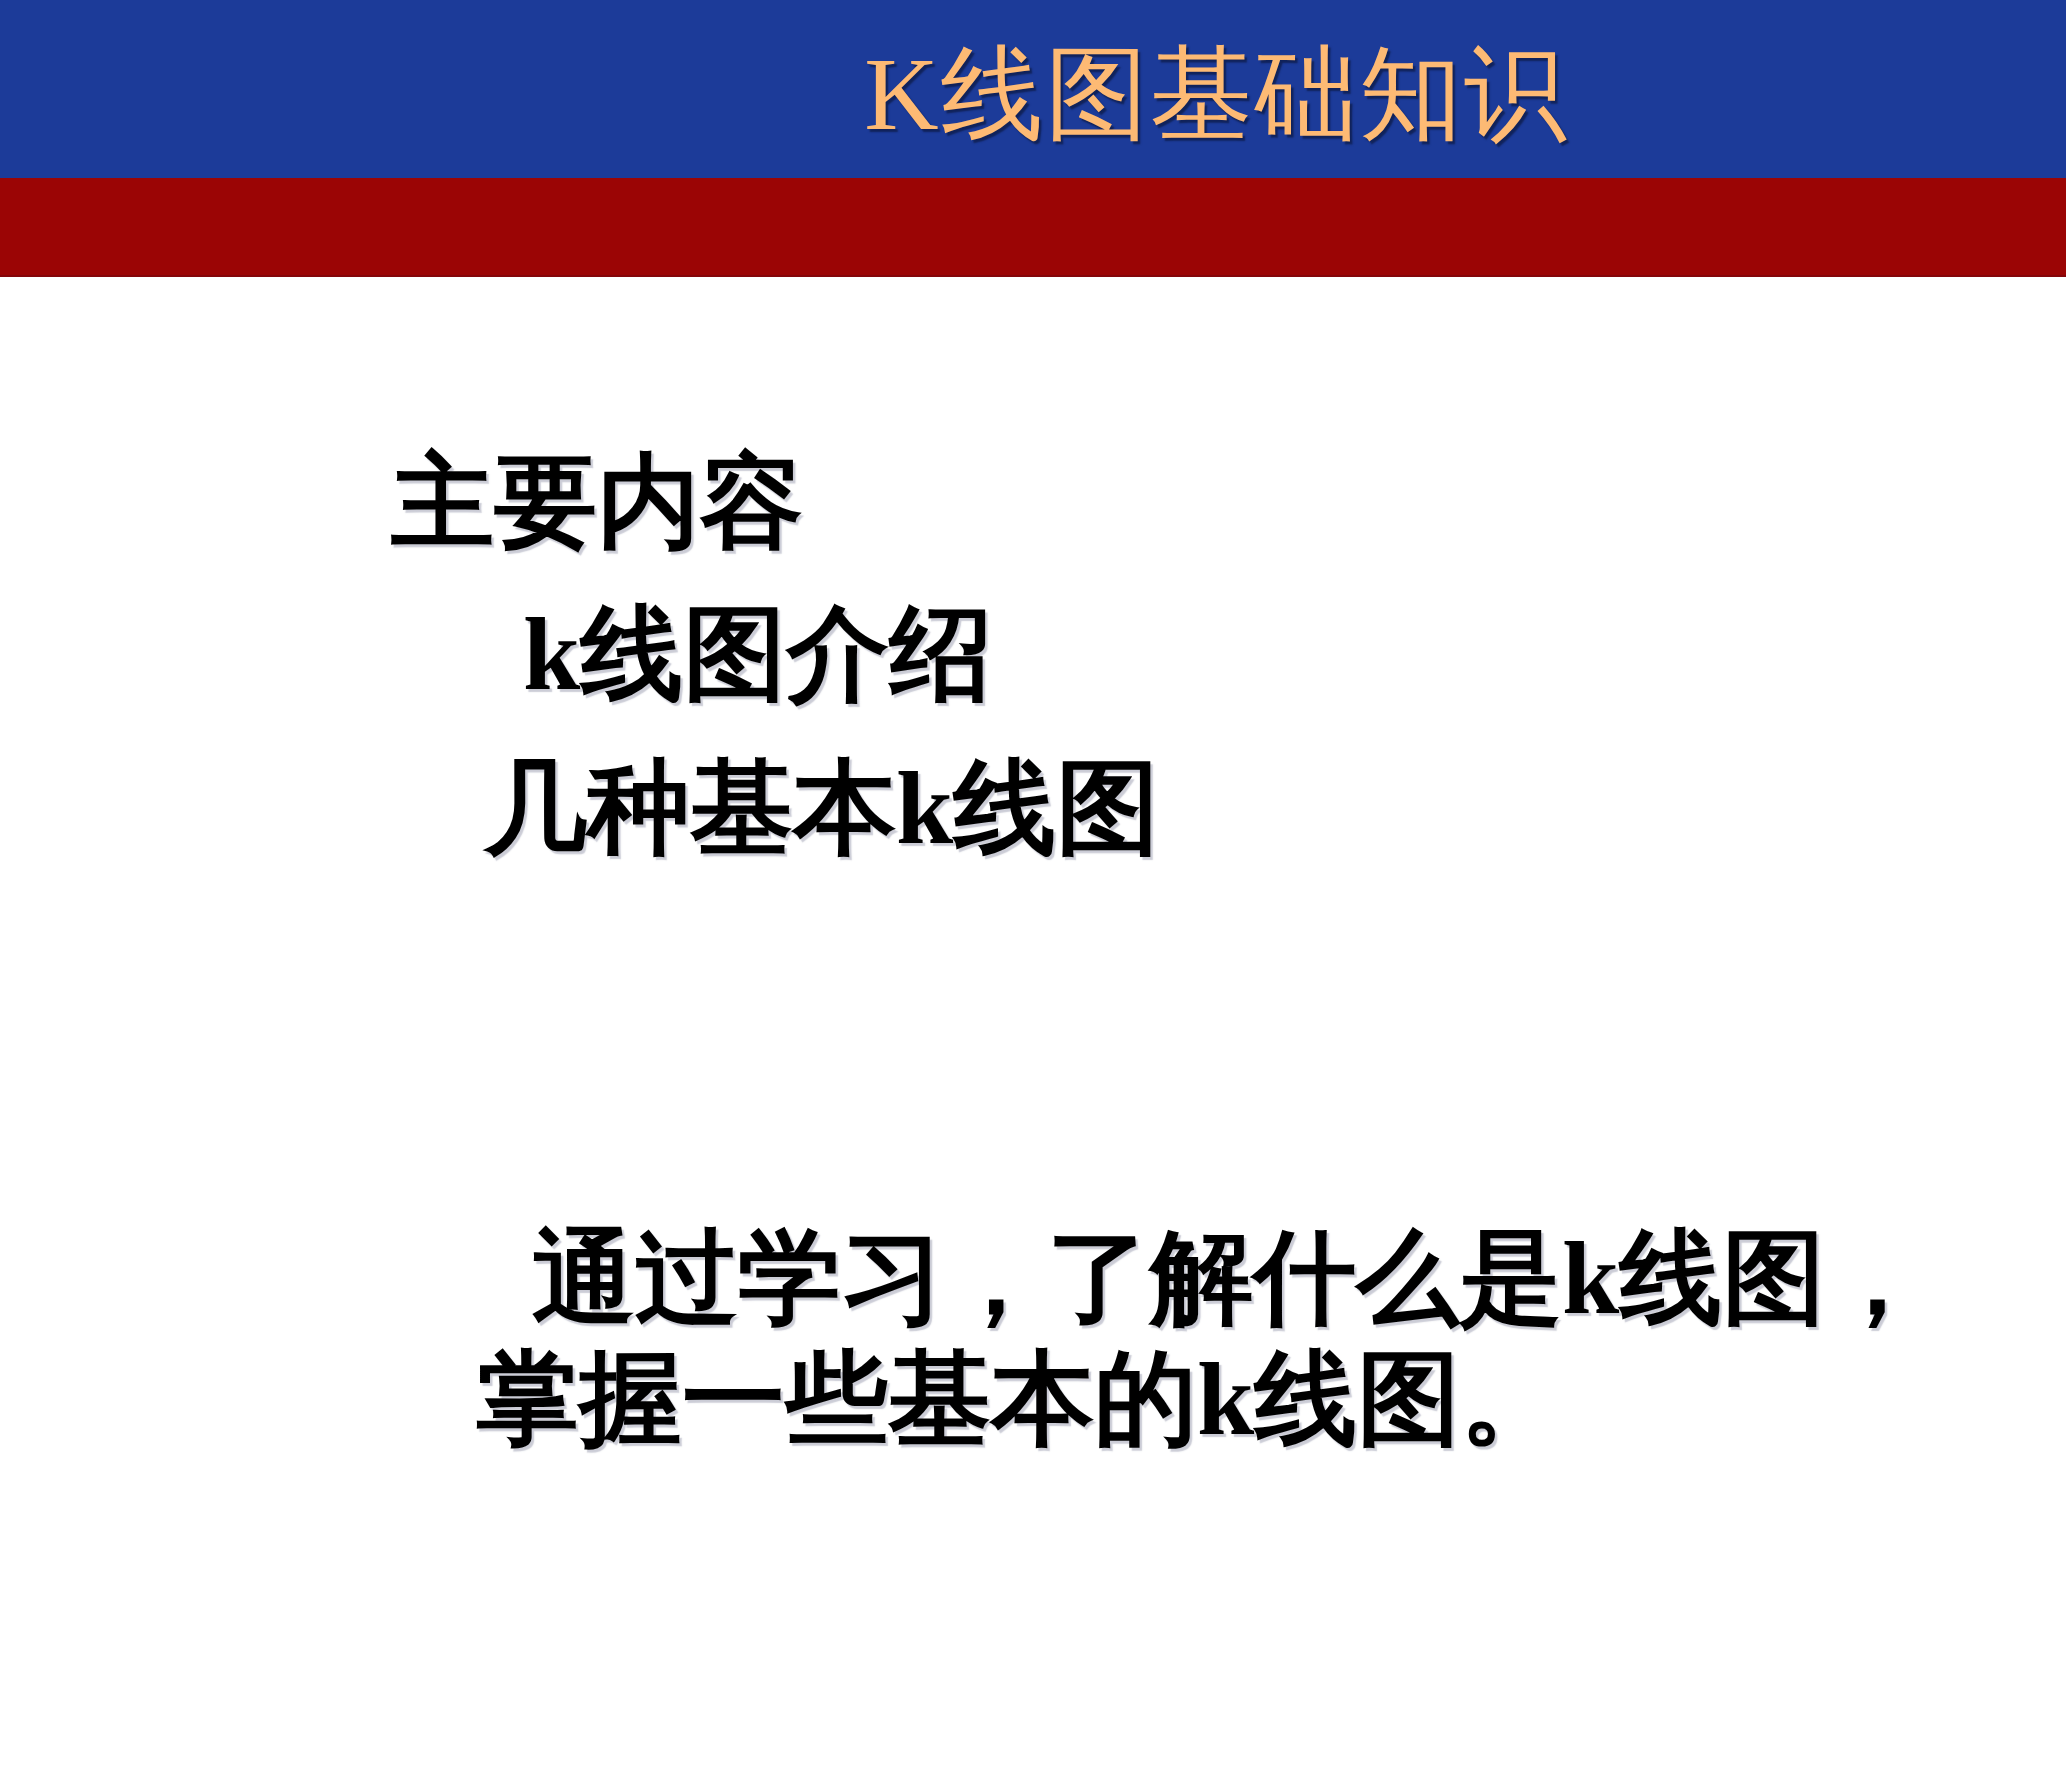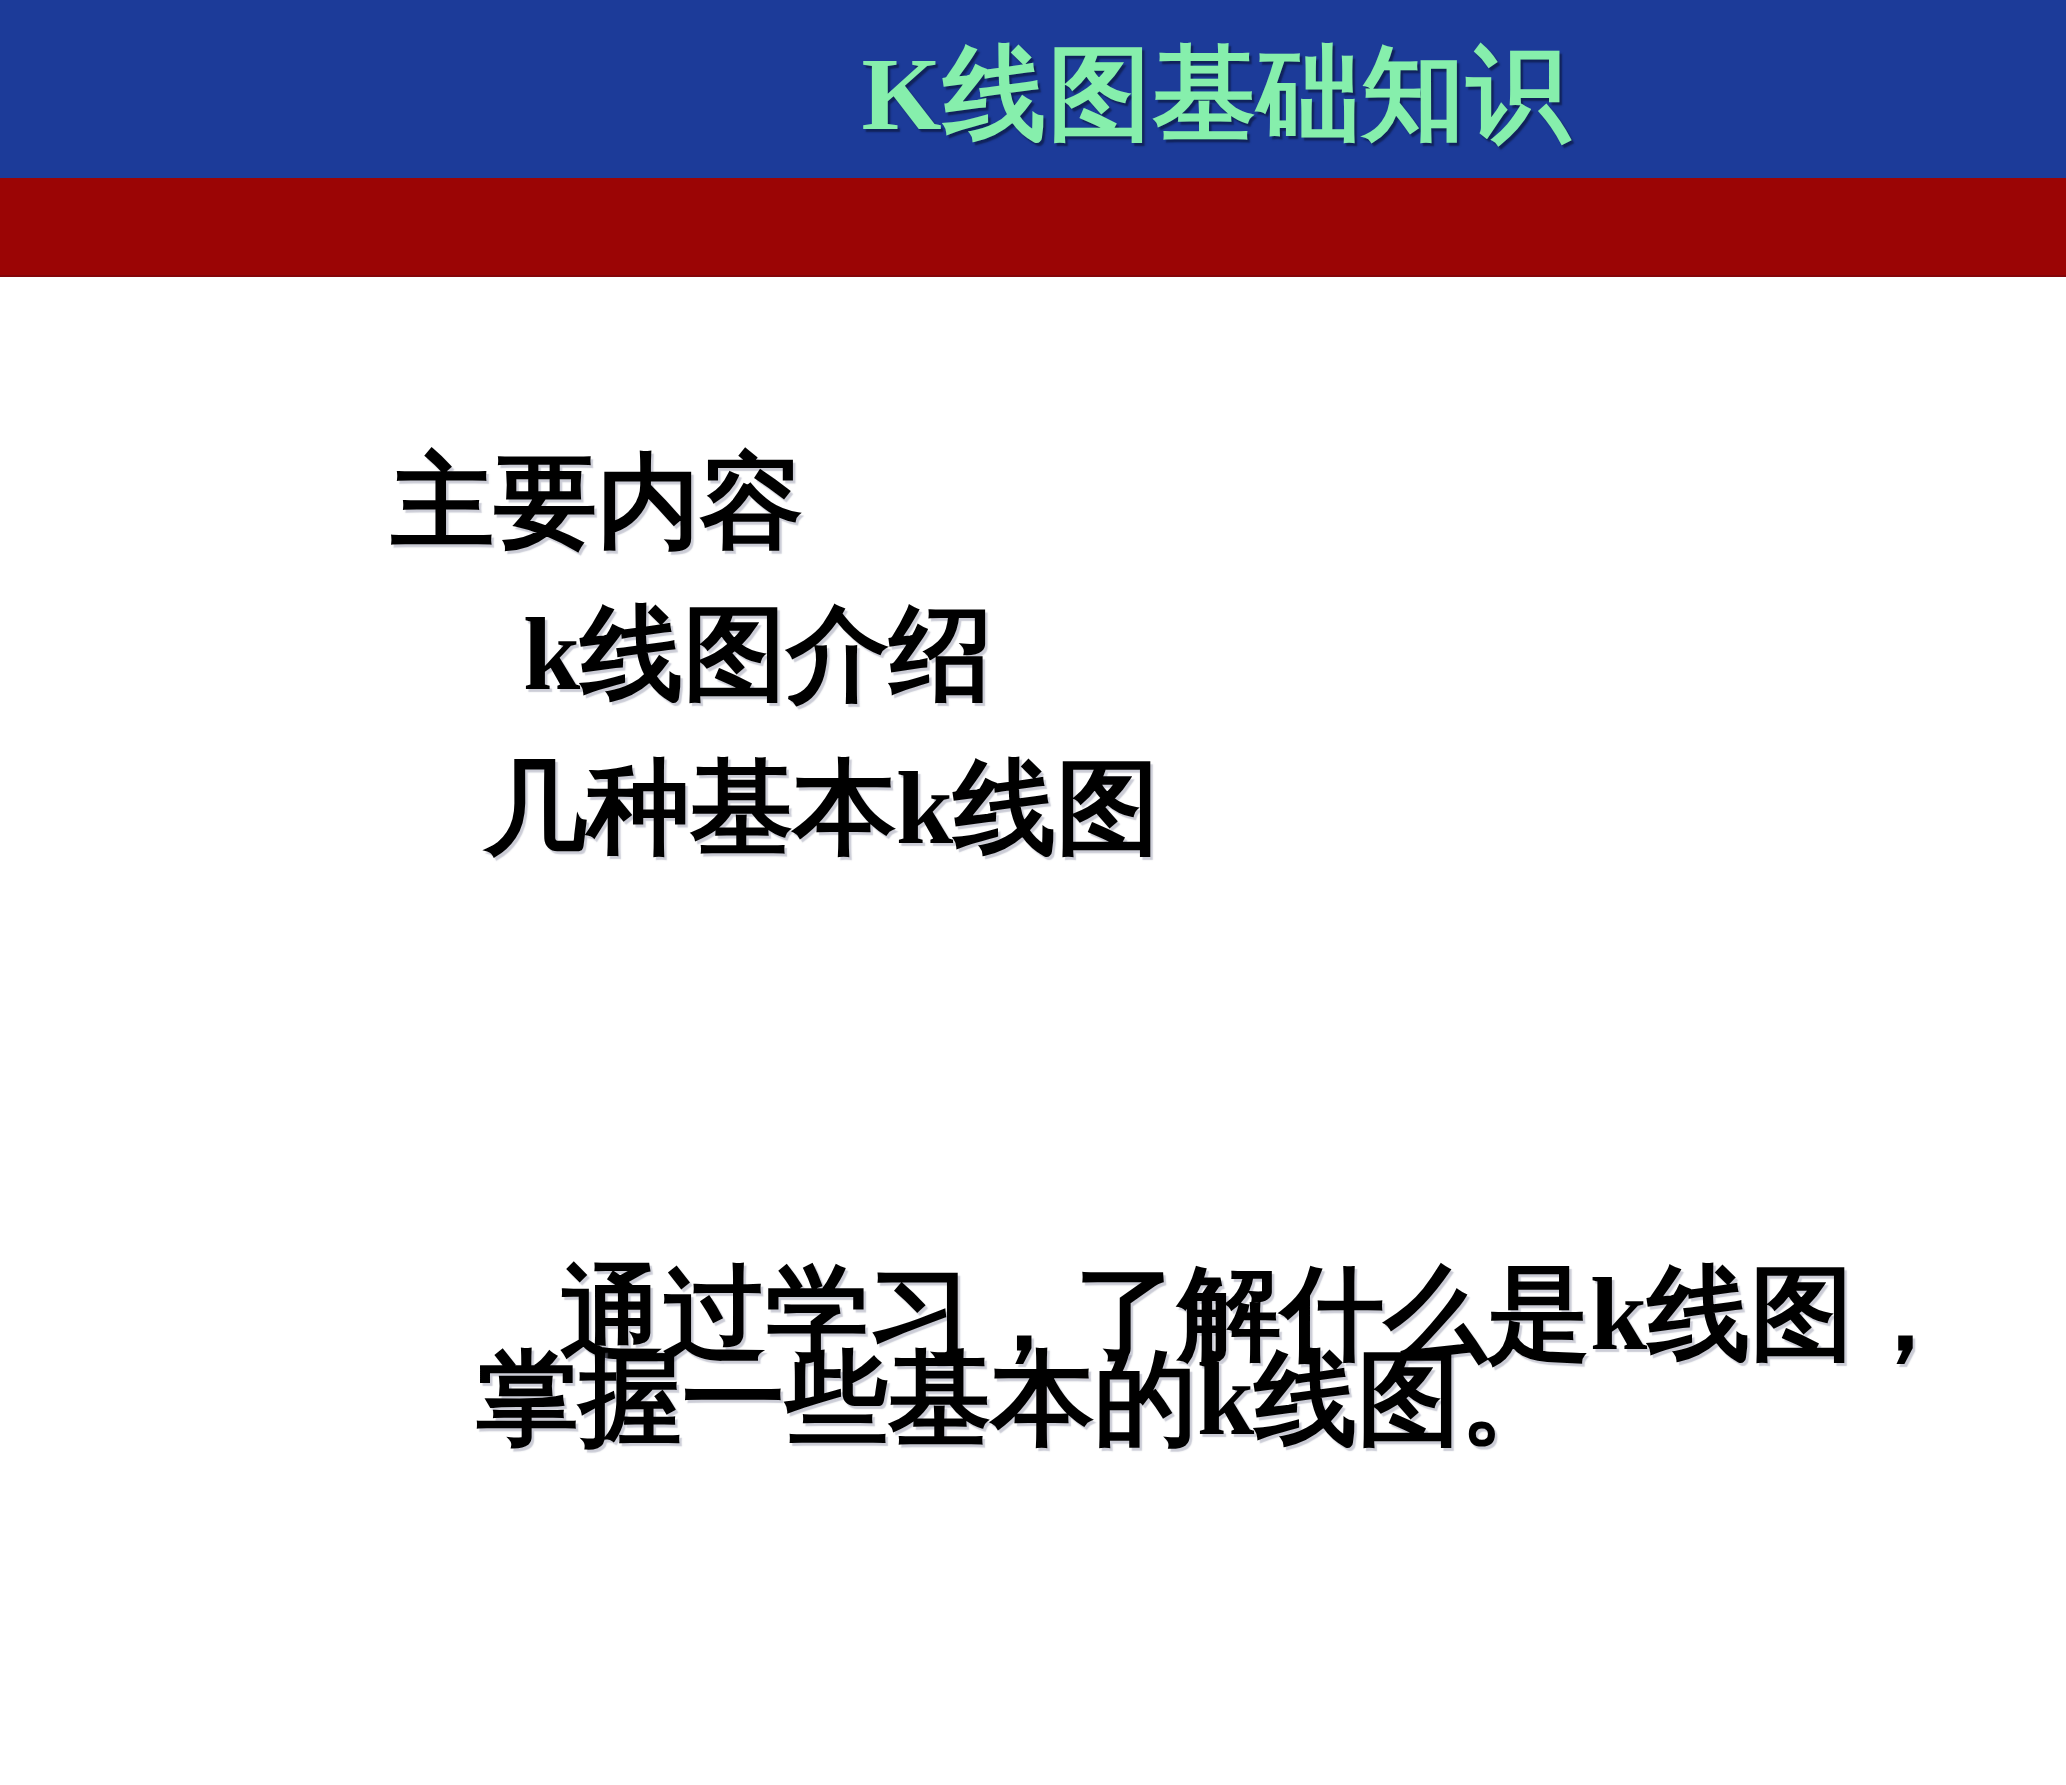--- a/index.html
+++ b/index.html
@@ -22,23 +22,23 @@
     position: absolute;
     top: 0; left: 0;
     width: 100%;
     height: 178px;
     background: #1c3b99;
     display: flex;
     align-items: center;
     justify-content: center;
   }
   .slide-title {
-    color: #86efac;
+    color: #fdba74;
     font-size: 103px;
-    font-weight: bold;
+    font-weight: normal;
     line-height: 1;
     letter-spacing: 1.7px;
     padding-top: 10.7px;
     margin-left: 53px;
     text-shadow: 2.5px 2.9px 1.7px rgba(8, 14, 40, 0.55);
     white-space: nowrap;
   }
   .accent-band {
     position: absolute;
     top: 178px; left: 0;
@@ -54,21 +54,21 @@
     font-size: 103px;
     font-weight: bold;
     line-height: 1.05;
     white-space: nowrap;
     text-shadow: 2.5px 2.9px 1.2px rgba(140, 142, 165, 0.45);
   }
   #line-main-heading   { top: 448px; left: 391px;  }
   #line-item-1         { top: 600px; left: 507px; margin-left: 16px; }
   #line-item-2         { top: 754px; left: 484px; }
   #line-goal-heading   { top: 1066px; left: 391px;  }
-  #line-goal-text-1    { top: 1224px; left: 560px; margin-top: 36px; }
+  #line-goal-text-1    { top: 1224px; left: 532px; }
   #line-goal-text-2    { top: 1345px; left: 476px; }
 </style>
 </head>
 <body>
 
 <div class="slide">
 
   <div class="title-bar">
     <div class="slide-title">K线图基础知识</div>
   </div>

